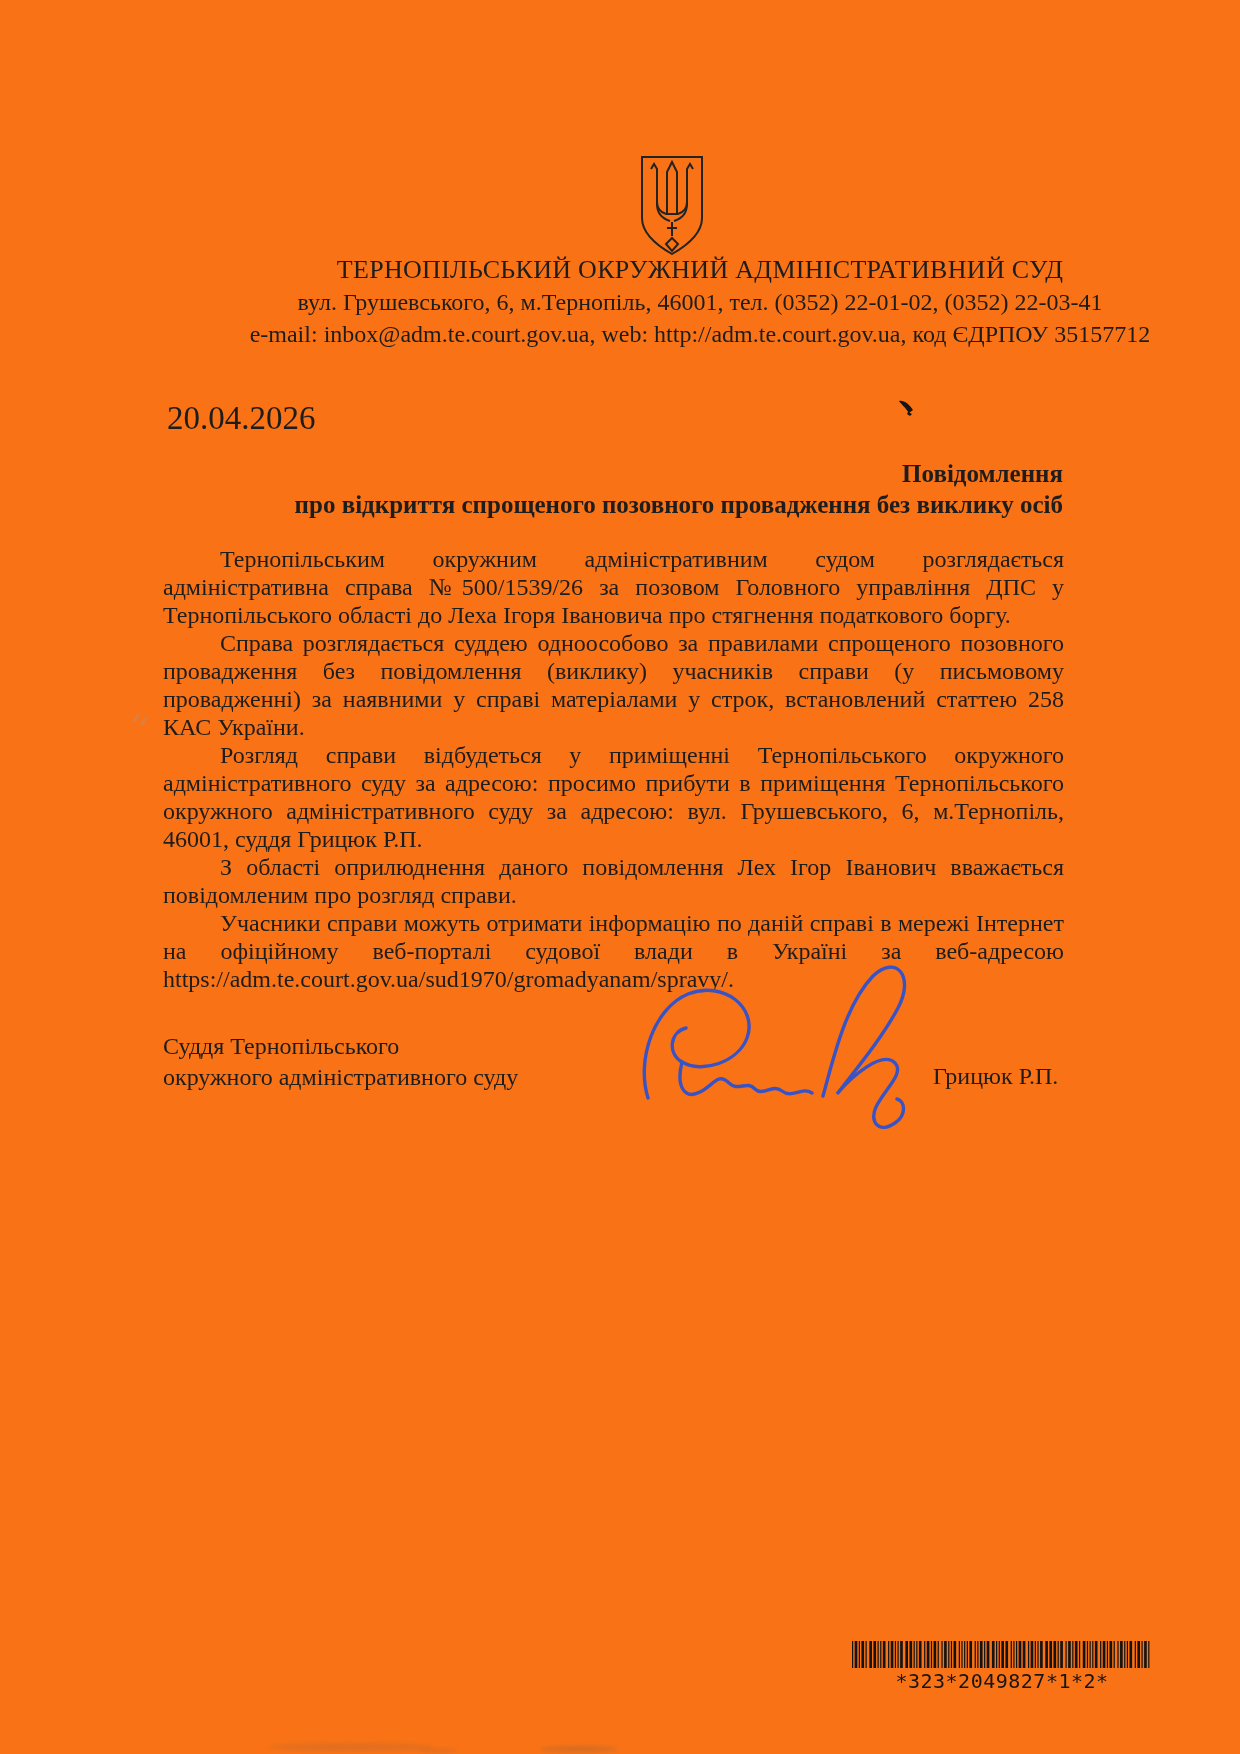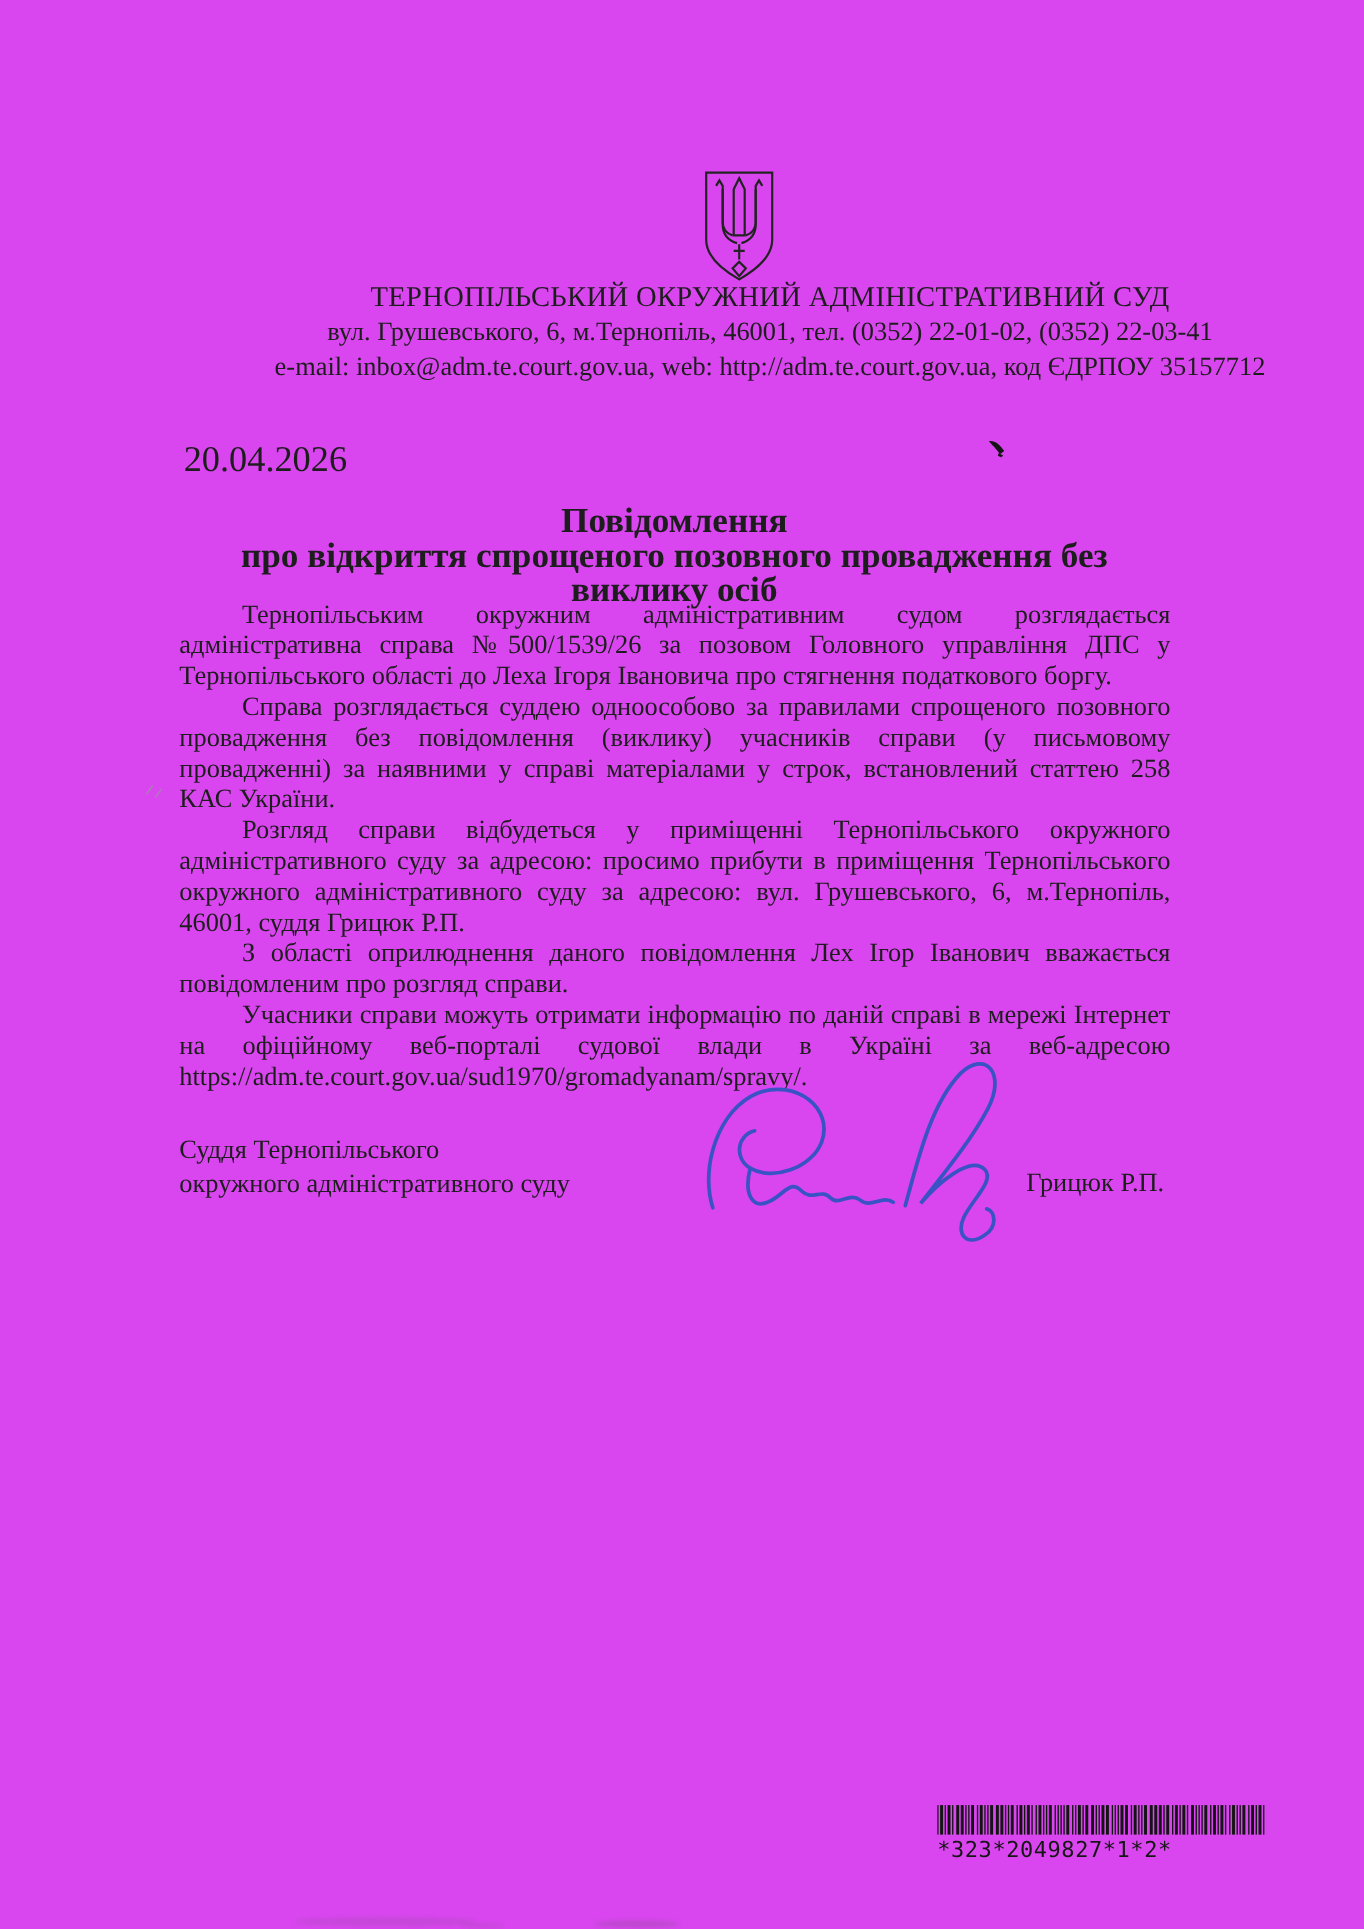--- a/index.html
+++ b/index.html
@@ -1,40 +1,40 @@
 <!DOCTYPE html>
 <html><head>
 <meta charset="utf-8">
 <style>
   html,body{margin:0;padding:0;background:#e8e8e8;}
   .page{
-    position:relative;width:1240px;height:1754px;background:#d946ef;
+    position:relative;width:1240px;height:1754px;background:#f97316;
     font-family:"Liberation Serif", serif;color:#1d1d1d;overflow:hidden;
   }
   .abs{position:absolute;}
   
   .header{left:160px;top:254px;width:1080px;text-align:center;line-height:32px;font-size:24px;}
   .court-name{font-size:26px;letter-spacing:.3px;}
   .email-underline{}
   
   .emblem{left:634px;top:154px;width:76px;height:104px;}
   
   .date{left:167px;top:400px;font-size:33px;}
   
-  .doc-title{left:163px;top:458px;width:900px;text-align:center;font-weight:bold;font-size:32px;line-height:31px;}
+  .doc-title{left:163px;top:458px;width:900px;text-align:right;font-weight:bold;font-size:25px;line-height:31px;}
   
   .body-text{left:163px;top:545px;width:901px;font-size:24px;line-height:28px;text-align:justify;}
   .body-text p{margin:0;text-indent:57px;}
   .nowrap{white-space:nowrap;margin-top:16px;}
   
   .signoff-left{left:163px;top:1031px;font-size:24px;line-height:31px;}
   .judge-name{left:933px;top:1063px;font-size:24px;}
   .sig{left:626px;top:960px;width:302px;height:188px;}
   
-  .barcode-wrap{left:852px;top:1641px;width:300px;}
+  .barcode-wrap{left:852px;top:1641px;width:300px;text-align:center;}
   .barcode-bars{width:300px;height:27px;display:block;}
   .barcode-text{font-family:"DejaVu Sans Mono", monospace;font-size:20px;color:#161616;margin-top:1px;letter-spacing:.5px;}
   
   .ink-mark{left:897px;top:399px;width:20px;height:17px;}
   .margin-mark{left:130px;top:710px;width:22px;height:18px;opacity:.55;}
   .smudge{background:#555;border-radius:50%;filter:blur(2px);}
   .smudge.s1{left:268px;top:1743px;width:165px;height:8px;opacity:.14;}
   .smudge.s2{left:540px;top:1746px;width:78px;height:6px;opacity:.22;}
   .smudge.s3{left:418px;top:1748px;width:40px;height:5px;opacity:.12;}
 </style>

